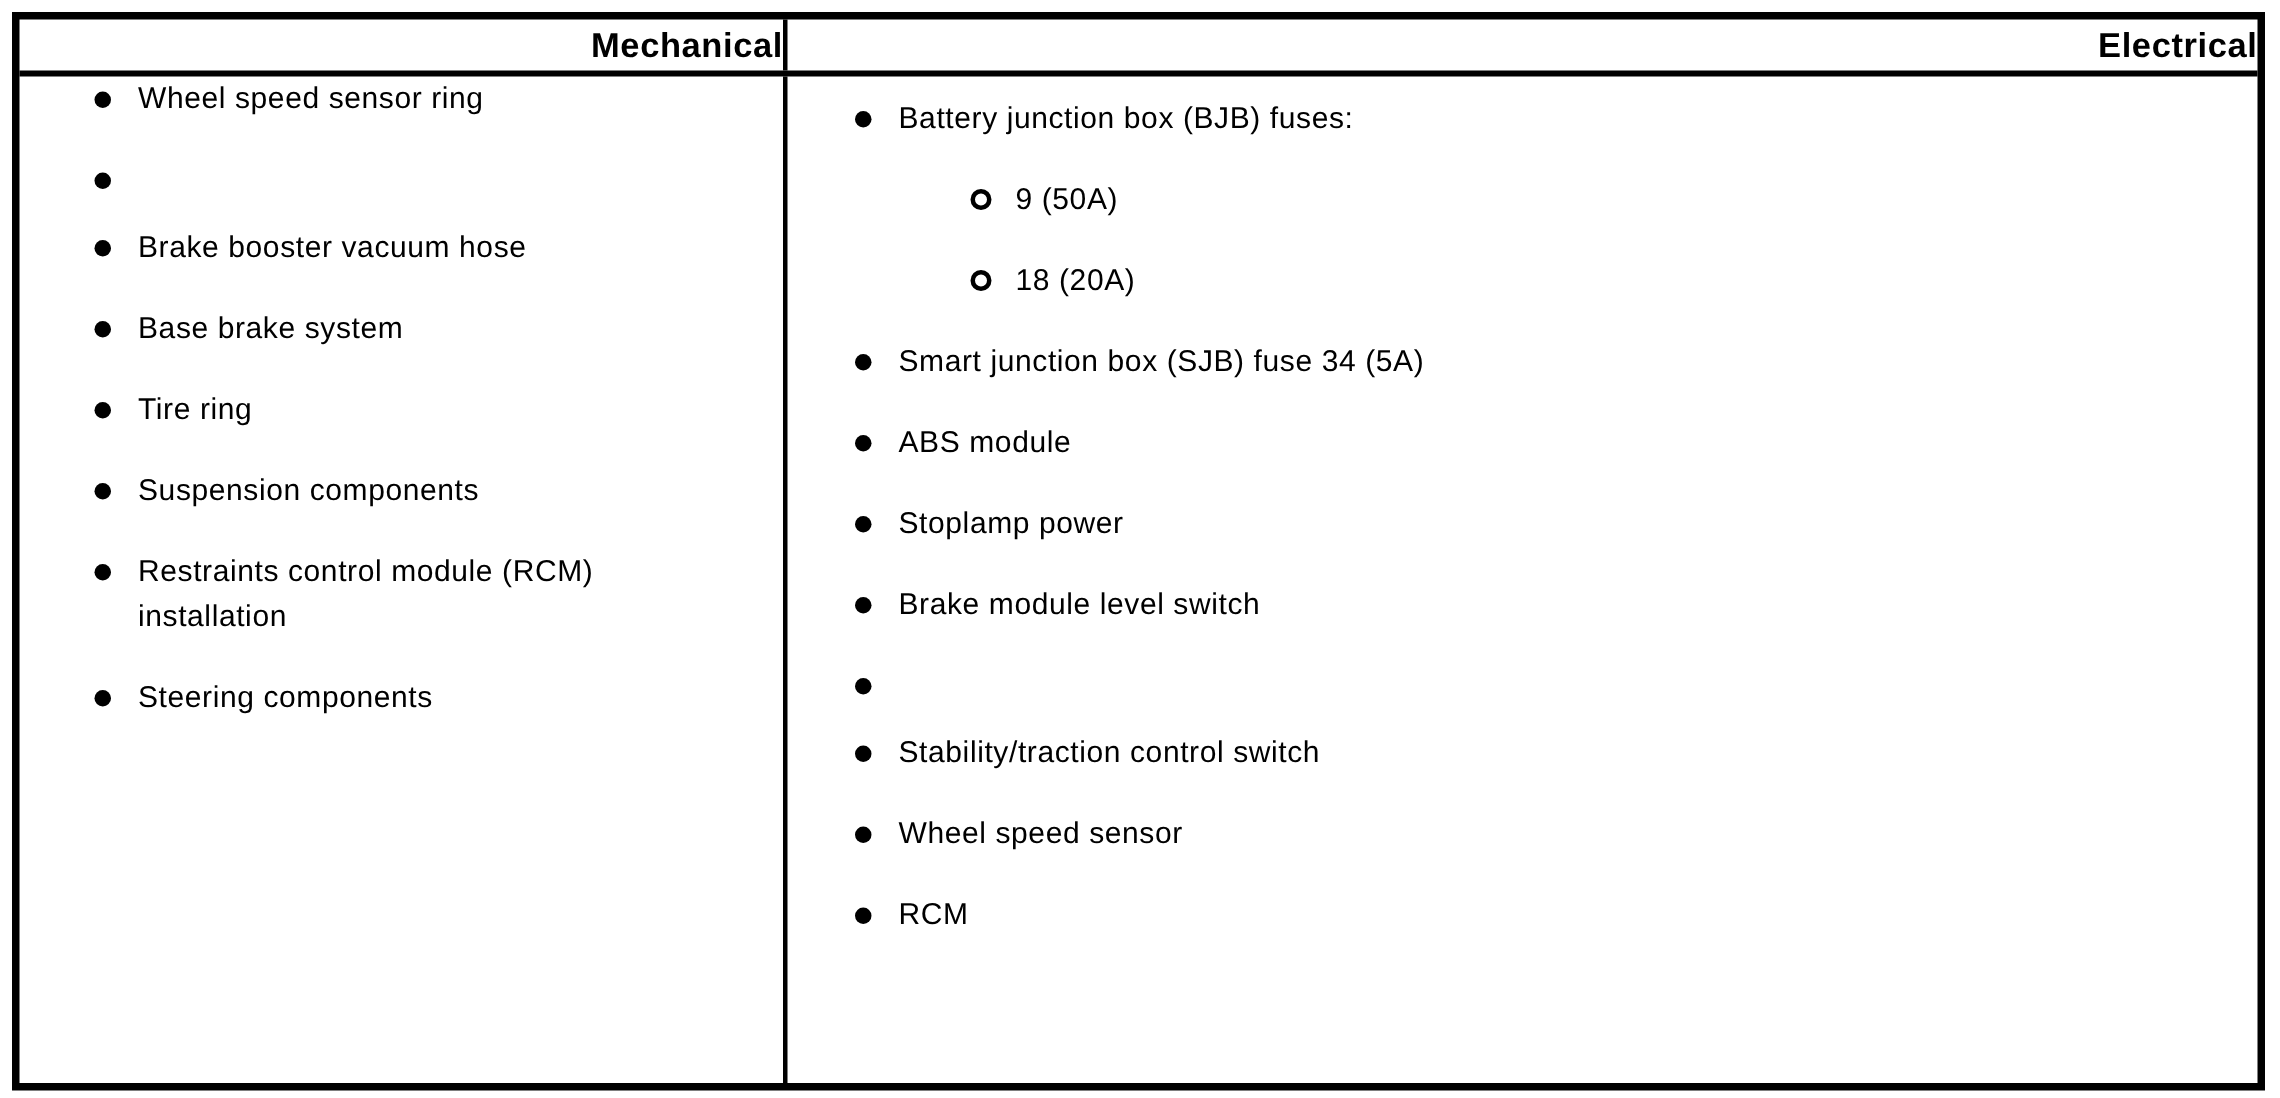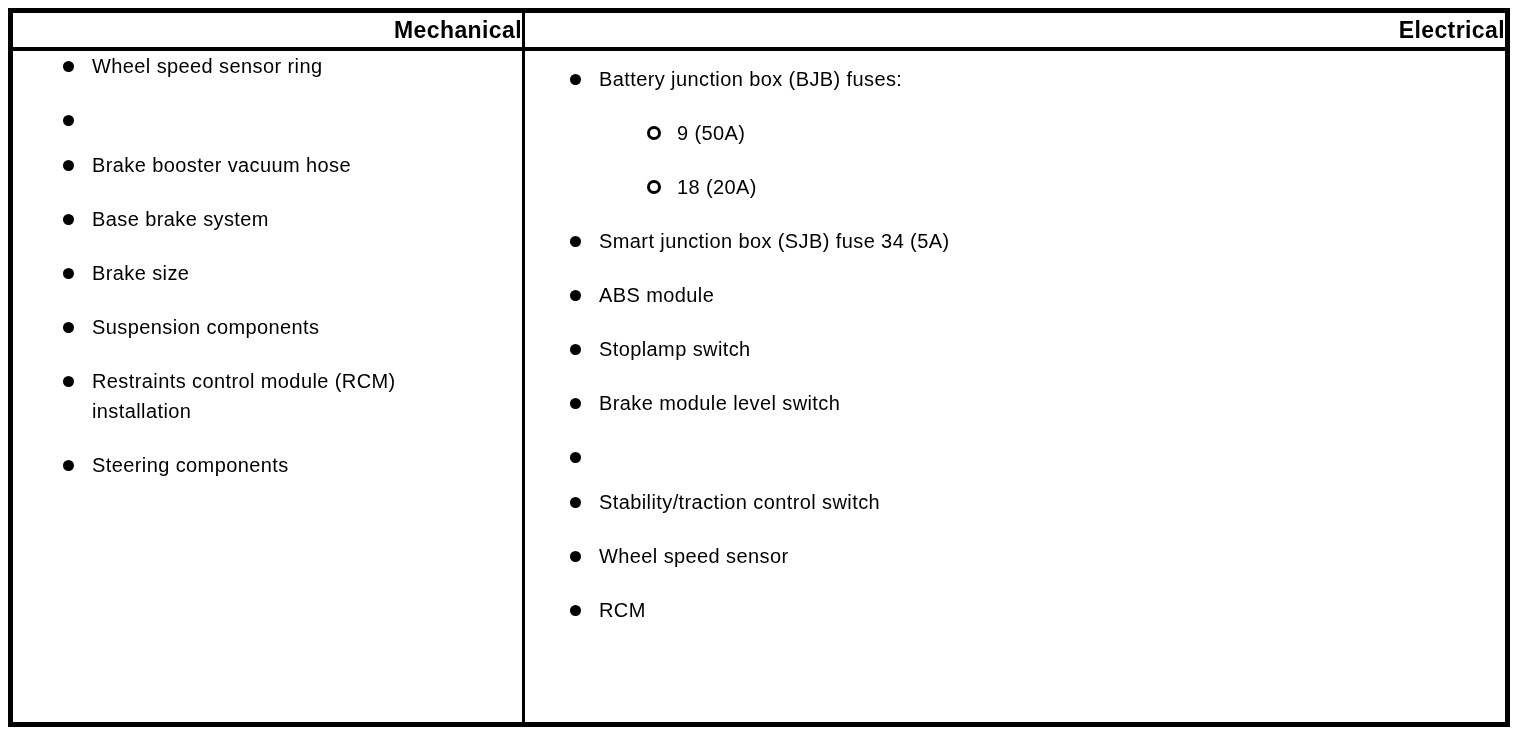--- a/index.html
+++ b/index.html
@@ -122,21 +122,21 @@
             <li class="item lvl1">
               <span class="bullet filled"></span>
               <span class="txt">Brake booster vacuum hose</span>
             </li>
             <li class="item lvl1">
               <span class="bullet filled"></span>
               <span class="txt">Base brake system</span>
             </li>
             <li class="item lvl1">
               <span class="bullet filled"></span>
-              <span class="txt">Brake size</span>
+              <span class="txt">Tire ring</span>
             </li>
             <li class="item lvl1">
               <span class="bullet filled"></span>
               <span class="txt">Suspension components</span>
             </li>
             <li class="item lvl1">
               <span class="bullet filled"></span>
               <span class="txt">Restraints control module (RCM) installation</span>
             </li>
             <li class="item lvl1">
@@ -162,21 +162,21 @@
             <li class="item lvl1">
               <span class="bullet filled"></span>
               <span class="txt">Smart junction box (SJB) fuse 34 (5A)</span>
             </li>
             <li class="item lvl1">
               <span class="bullet filled"></span>
               <span class="txt">ABS module</span>
             </li>
             <li class="item lvl1">
               <span class="bullet filled"></span>
-              <span class="txt">Stoplamp switch</span>
+              <span class="txt">Stoplamp power</span>
             </li>
             <li class="item lvl1">
               <span class="bullet filled"></span>
               <span class="txt">Brake module level switch</span>
             </li>
             <li class="item lvl1">
               <span class="bullet filled"></span>
             </li>
             <li class="item lvl1">
               <span class="bullet filled"></span>

